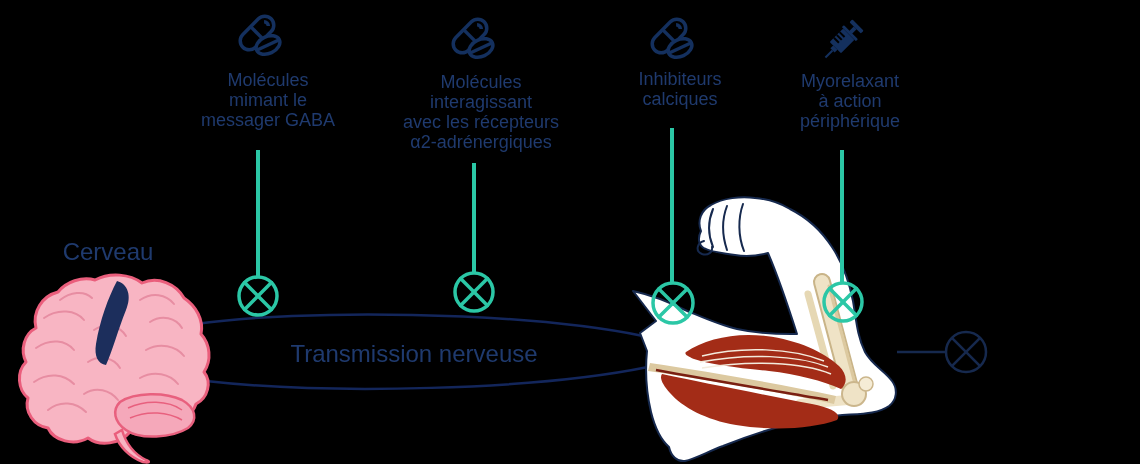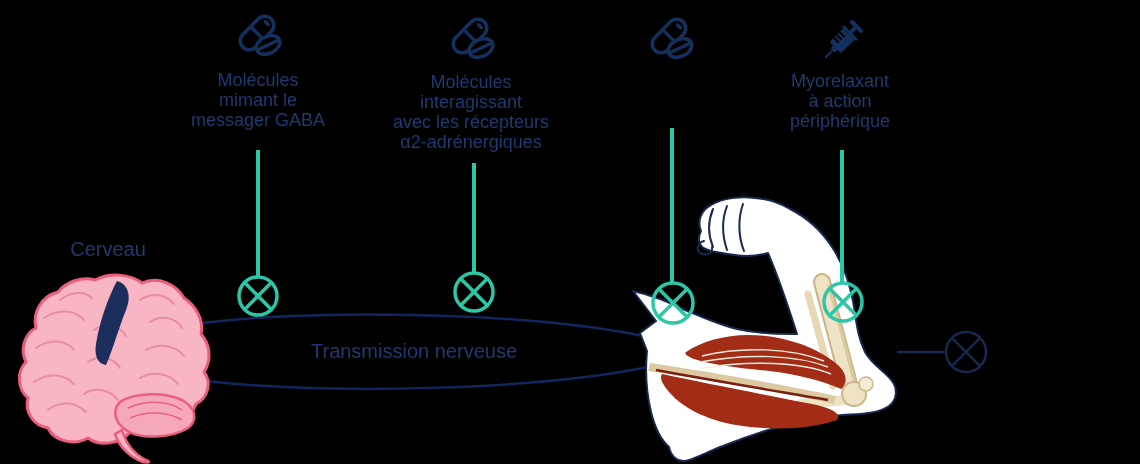--- a/index.html
+++ b/index.html
@@ -4,24 +4,24 @@
 <style>
   html,body{margin:0;padding:0;background:#000;}
   .stage{
     position:relative;width:1140px;height:464px;background:#000000;
     font-family:"Liberation Sans",sans-serif;overflow:hidden;
   }
   .stage svg.layer{position:absolute;left:0;top:0;}
   .col-label{
     position:absolute;transform:translateX(-50%);
     text-align:center;white-space:pre-line;
-    color:#1F3A6E;font-size:18px;line-height:20px;font-weight:400;
+    color:#1F3A6E;font-size:18px;line-height:20px;font-weight:400;margin-left:10px;
   }
   .big-label{
-    position:absolute;color:#1F3A6E;font-size:20px;font-weight:400;white-space:nowrap;
+    position:absolute;color:#1F3A6E;font-size:24px;font-weight:400;white-space:nowrap;
   }
   .centered{transform:translateX(-50%);}
   .icon-box{position:absolute;}
 </style>
 </head>
 <body>
 
 <div class="stage">
 
   <svg class="layer" width="1140" height="464" viewBox="0 0 1140 464">
@@ -204,20 +204,22 @@
     </g>
   </svg>
 
   <div class="col-label" style="left:258px;top:70px;">Molécules
 mimant le
 messager GABA</div>
   <div class="col-label" style="left:471px;top:72px;">Molécules
 interagissant
 avec les récepteurs
 α2-adrénergiques</div>
+  <div class="col-label" style="left:670px;top:69px;">Inhibiteurs
+calciques</div>
   <div class="col-label" style="left:840px;top:71px;text-align:center;">Myorelaxant
 à action
 périphérique</div>
 
   <div class="big-label centered" style="left:108px;top:238px;">Cerveau</div>
   <div class="big-label centered" style="left:414px;top:340px;text-align:center;">Transmission nerveuse</div>
 
 </div>
 
 </body></html>

